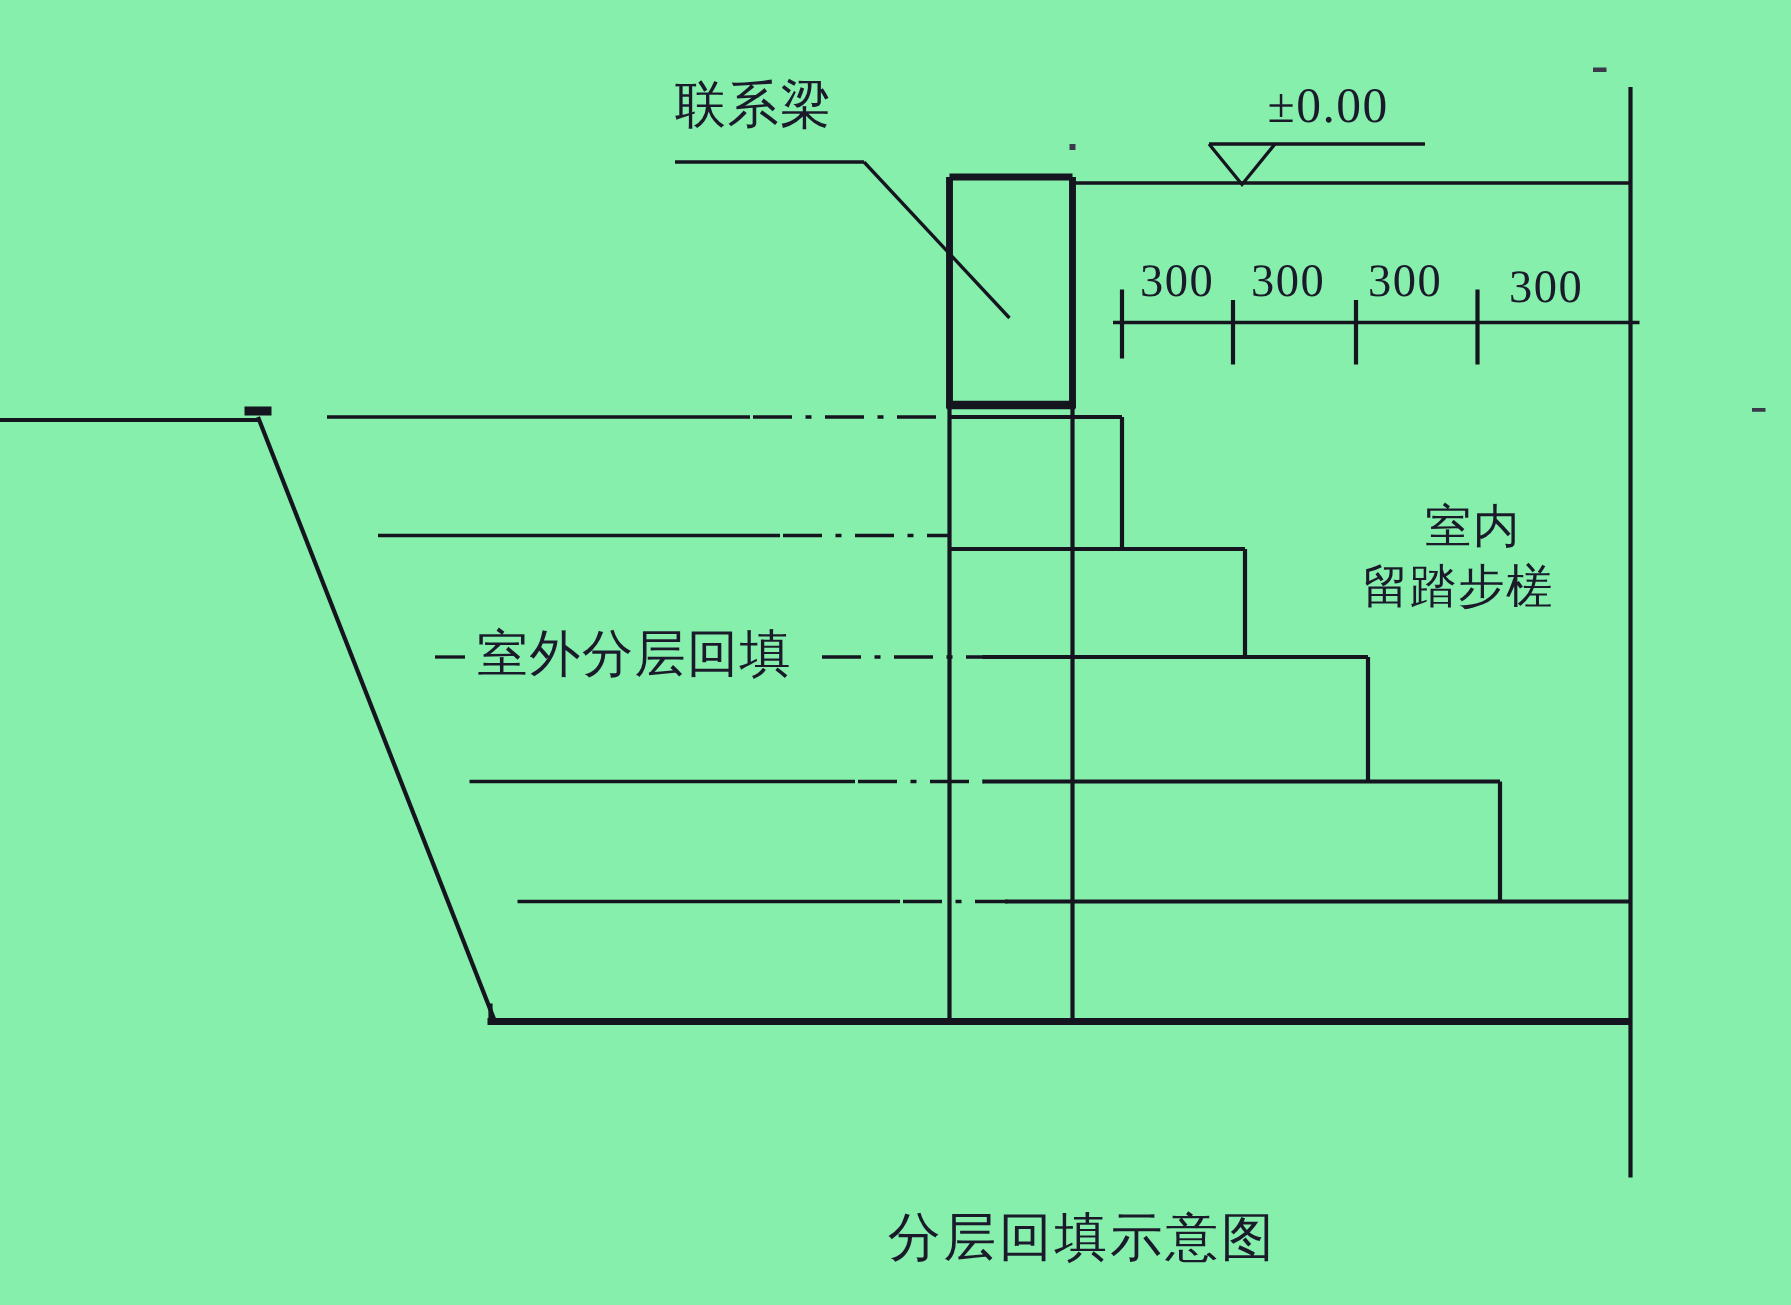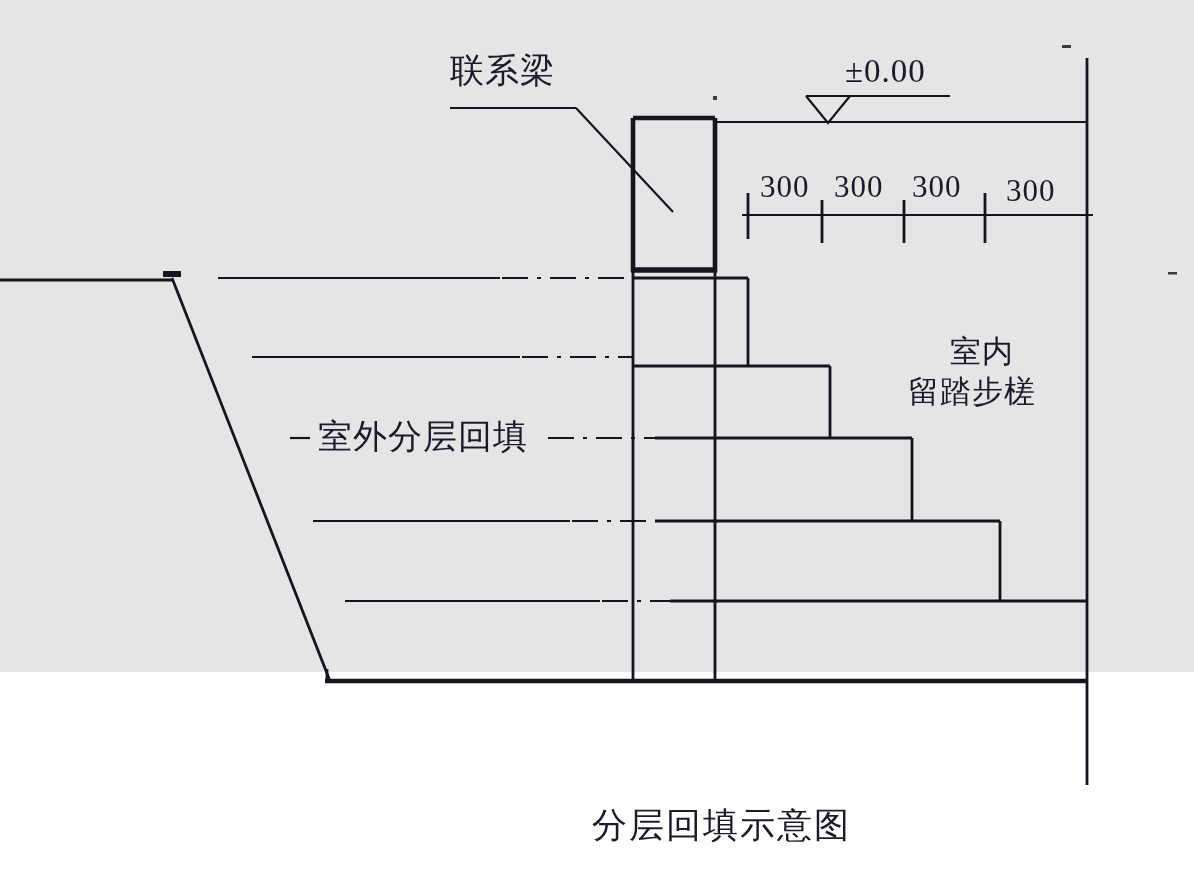--- a/index.html
+++ b/index.html
@@ -11,22 +11,22 @@
   body {
     width: 1194px;
     height: 870px;
     font-family: "Liberation Sans", sans-serif;
     color: #15151f;
     overflow: hidden;
   }
   #drawing-root {
     position: relative;
     width: 1194px;
-    height: 672px;
-    background: #e5e5e5;
+    height: 870px;
+    background: #86efac;
   }
   svg#cad {
     display: block;
     width: 1194px;
     height: 870px;
   }
   .ln {
     stroke: #15151f;
     fill: none;
     stroke-linecap: butt;

